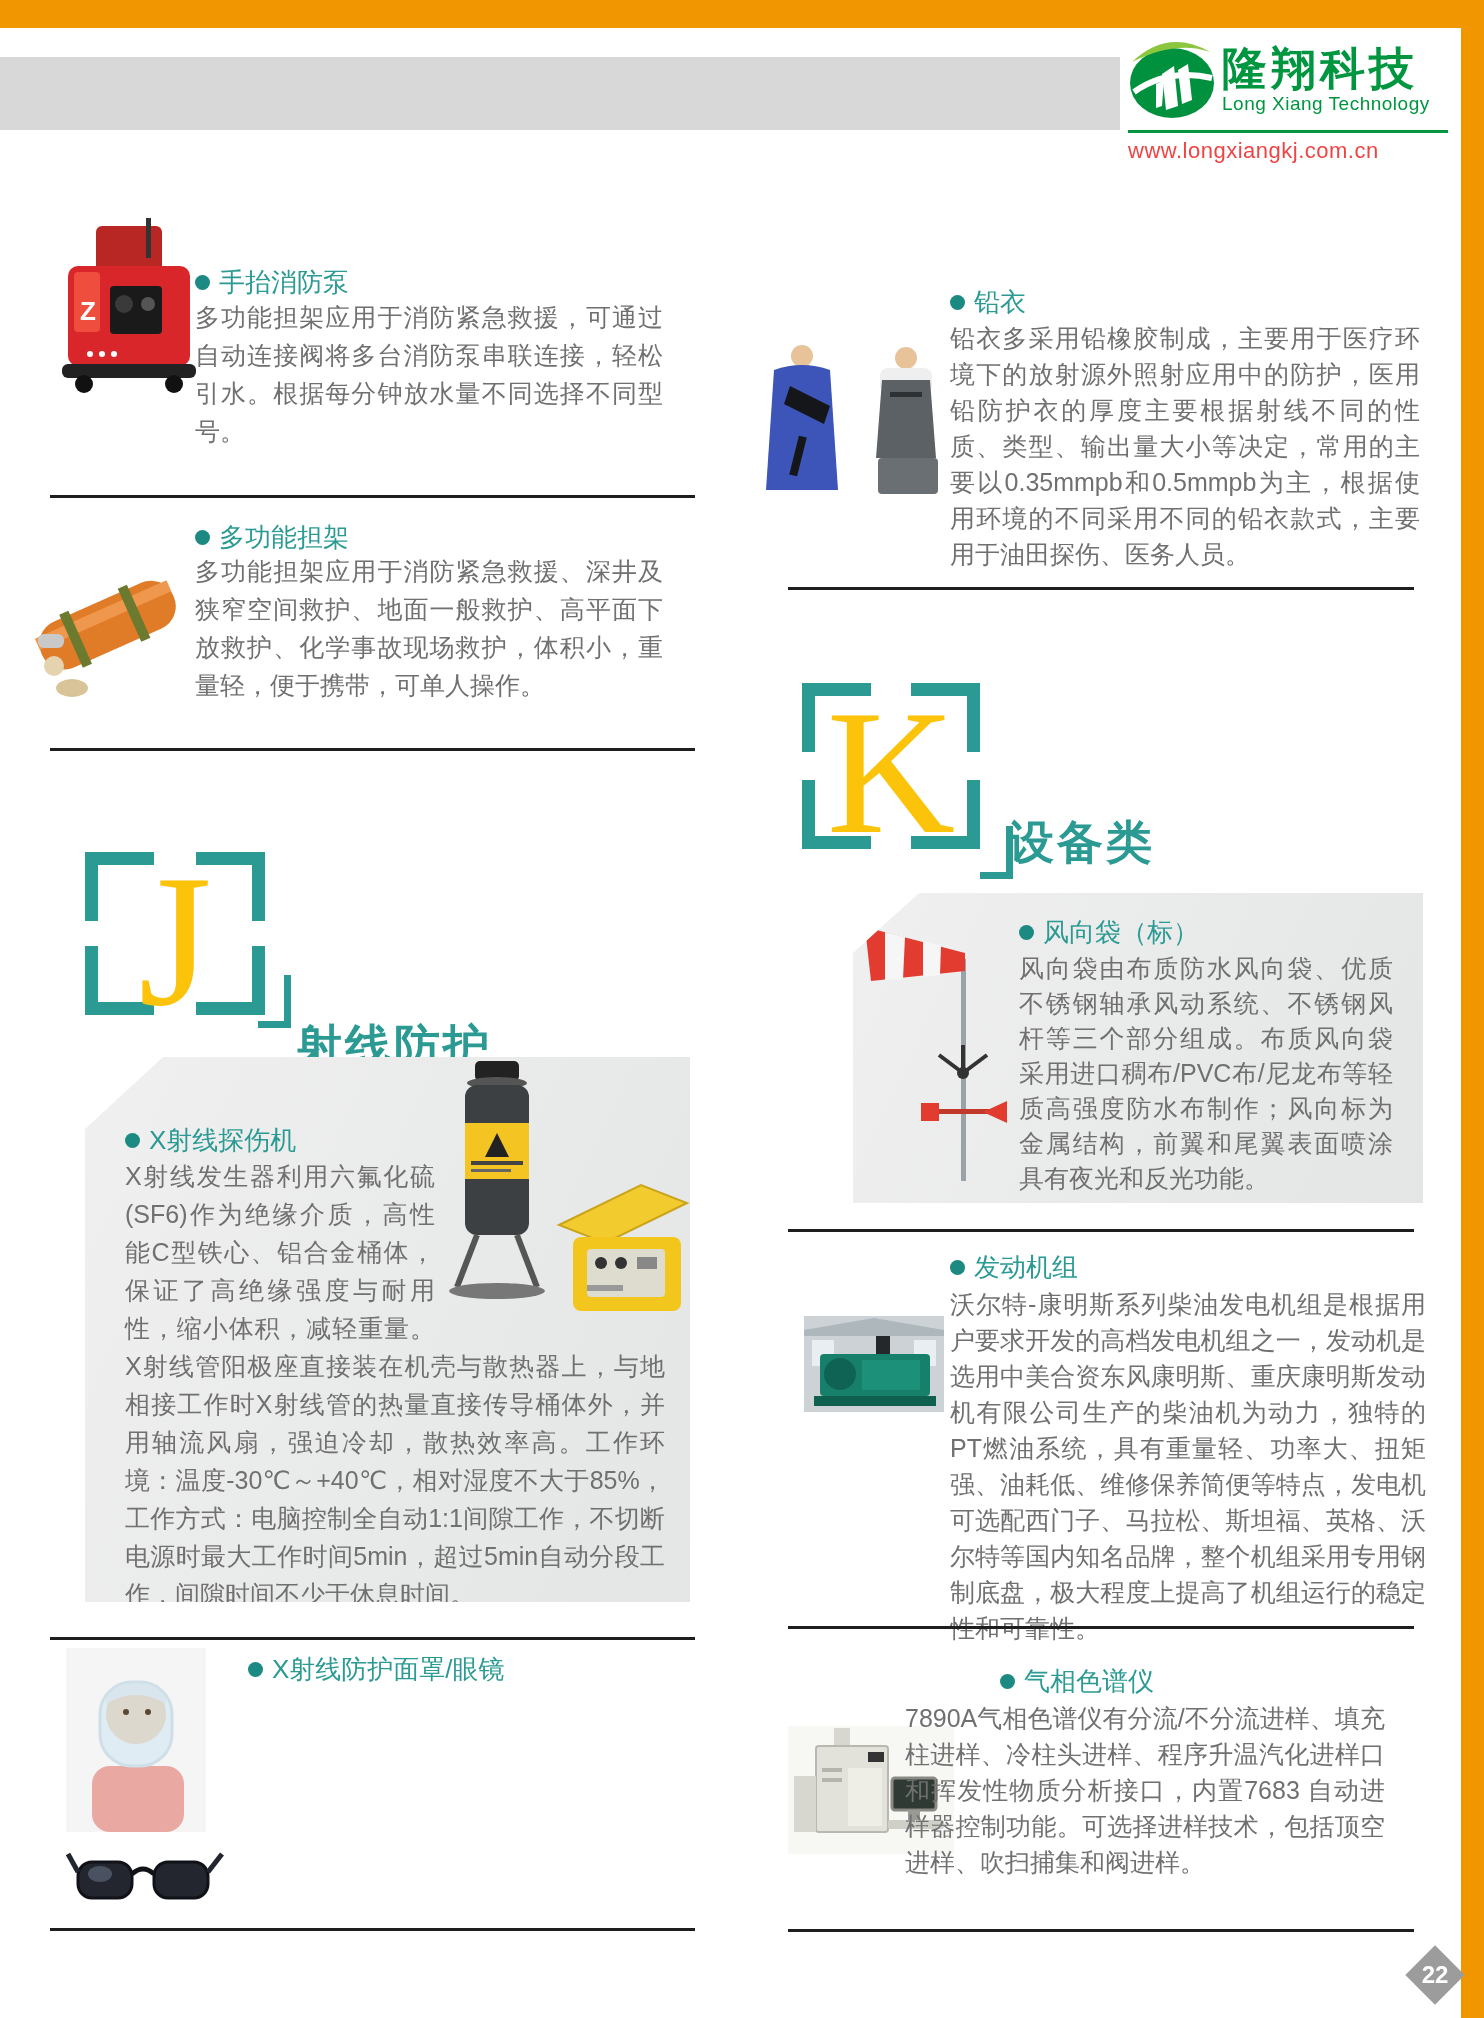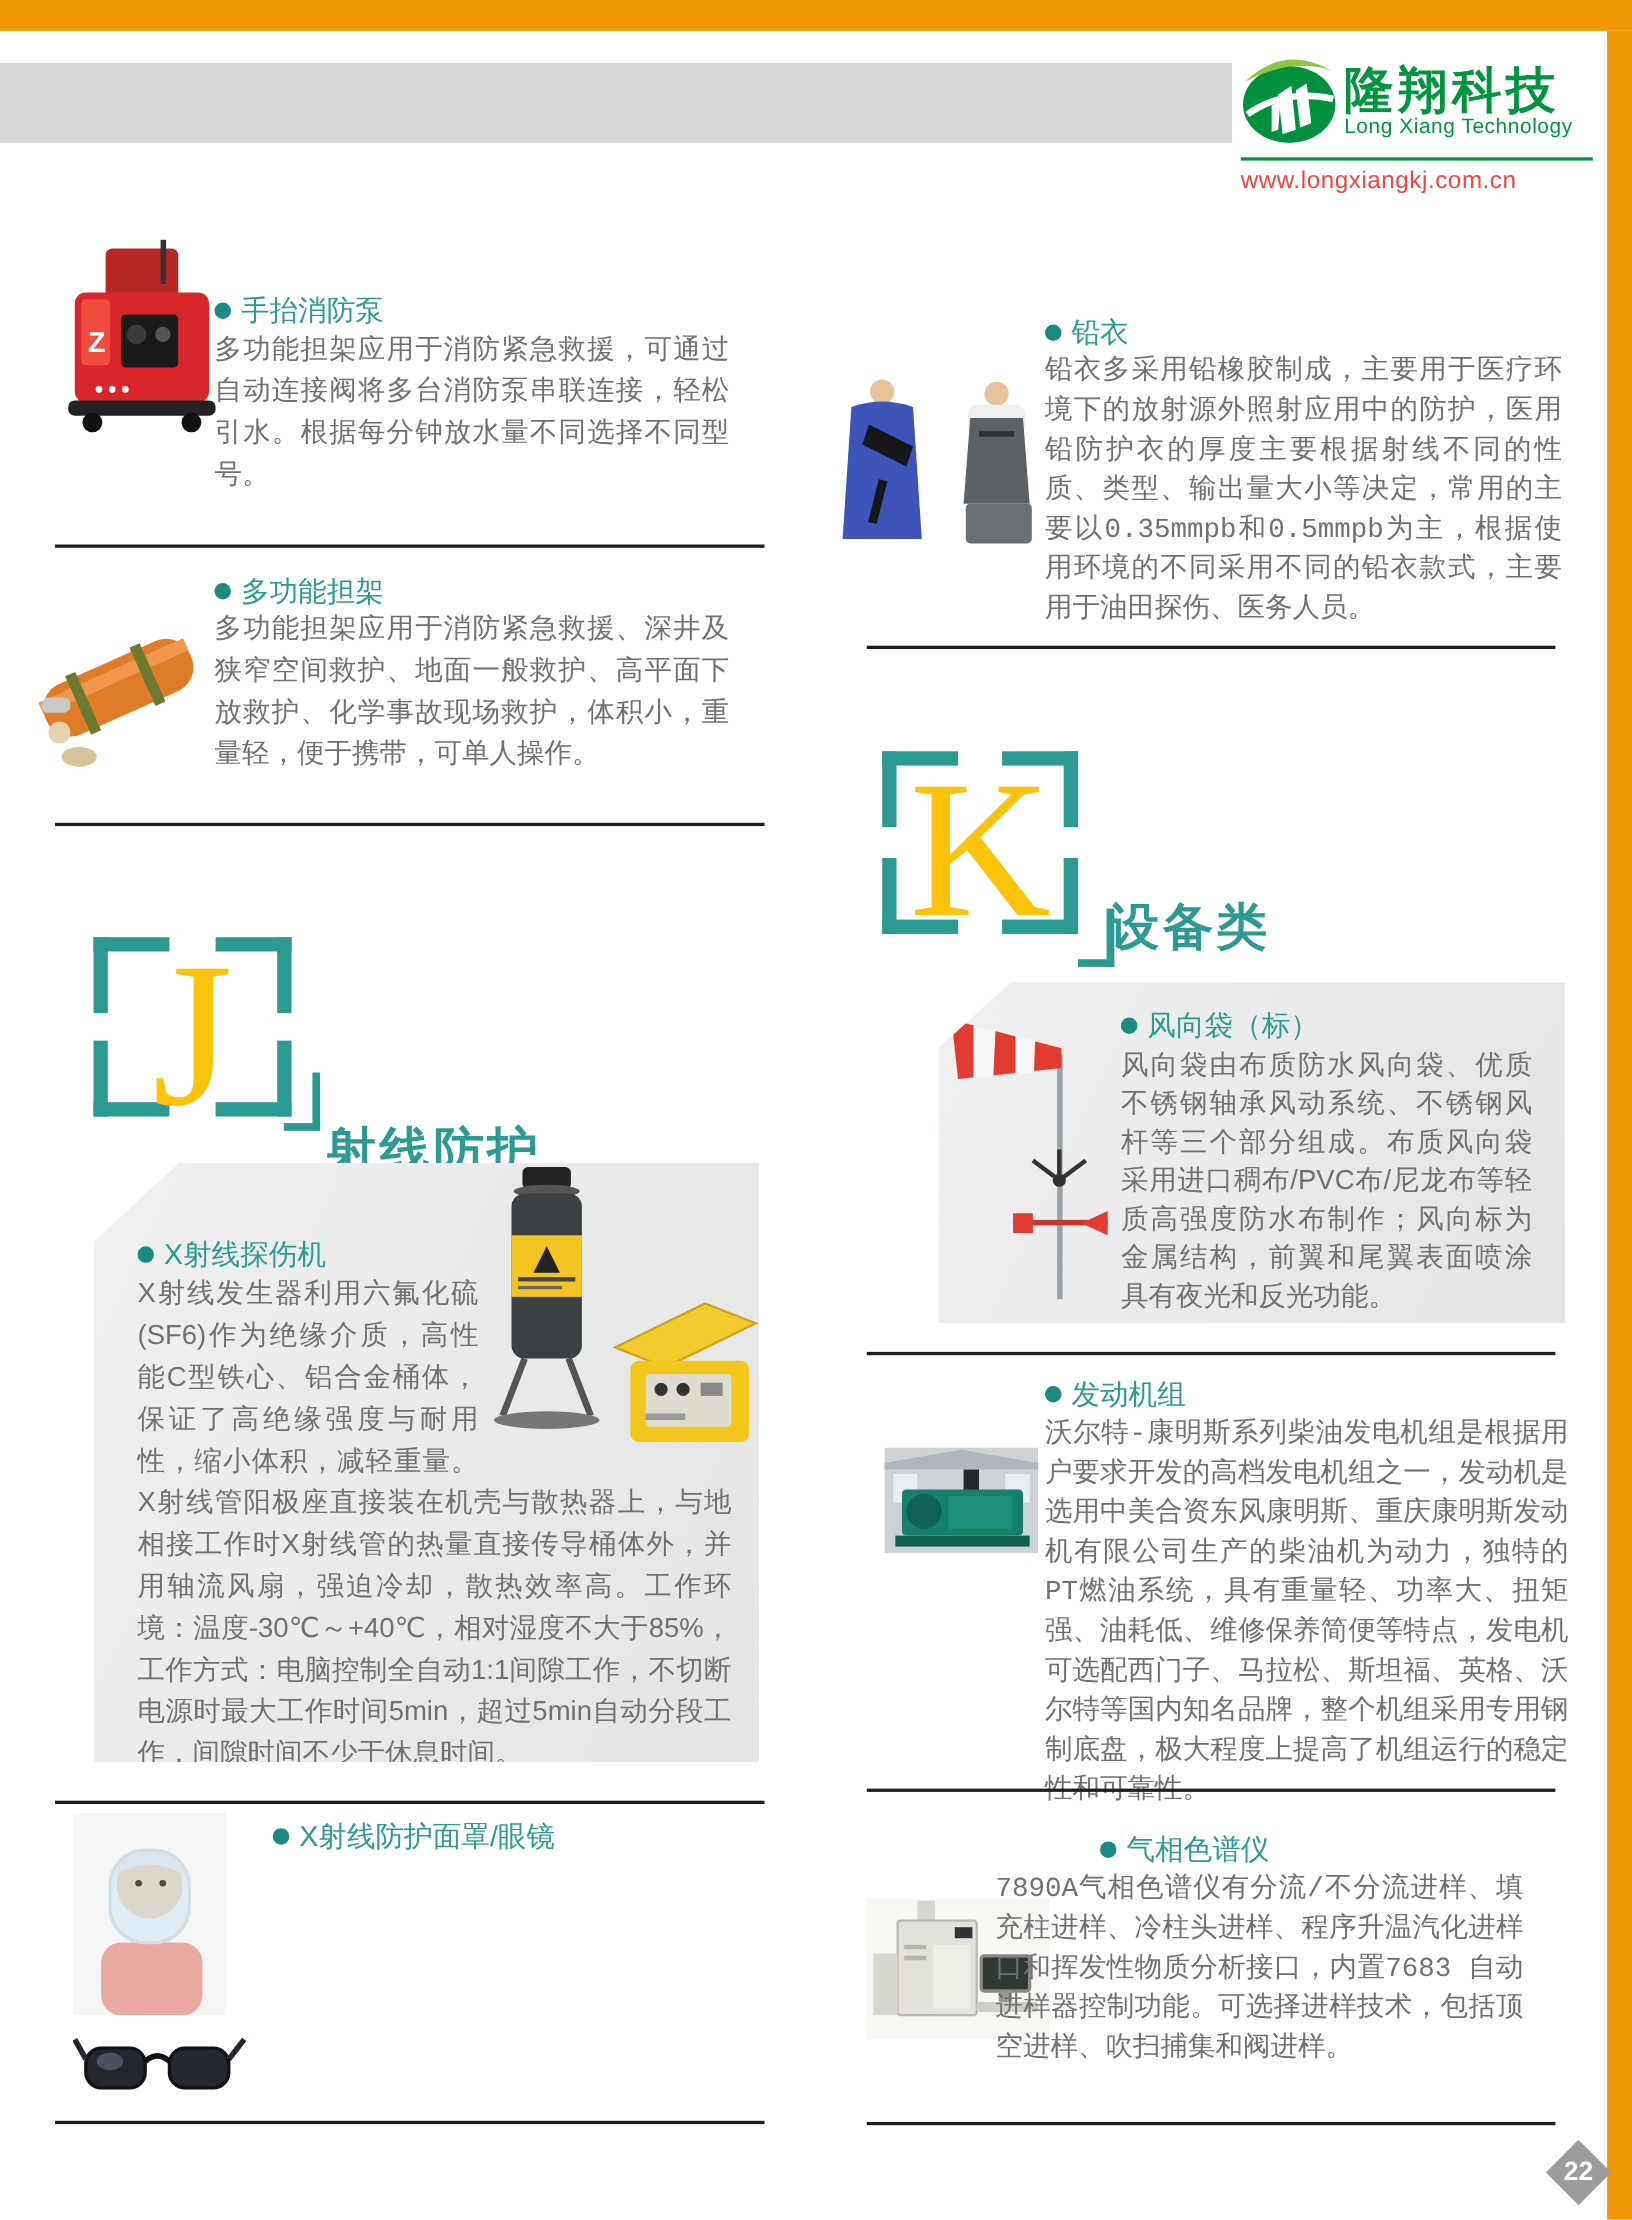--- a/index.html
+++ b/index.html
@@ -6,34 +6,34 @@
   .page{position:relative;width:1484px;height:2018px;background:#ffffff;overflow:hidden;
         font-family:"Liberation Sans","DejaVu Sans",sans-serif;}
   .abs{position:absolute;}
 
   
   .top-bar{left:0;top:0;width:1484px;height:28px;background:#f29600;}
   .right-strip{left:1461px;top:28px;width:23px;height:1990px;background:#f29600;}
   .header-band{left:0;top:57px;width:1120px;height:73px;background:#d8d8d8;}
 
   
-  .logo-block{left:1128px;top:36px;width:338px;margin-top:12px;}
+  .logo-block{left:1128px;top:36px;width:338px;}
   .logo-row{display:flex;align-items:center;gap:6px;}
   .brand-cn{font-size:45px;font-weight:bold;color:#009640;letter-spacing:4px;line-height:1.05;}
   .brand-en{font-size:19px;color:#009640;letter-spacing:0.5px;}
   .logo-rule{height:3px;background:#009640;margin-top:6px;width:320px;}
   .site{font-size:22px;color:#ef4444;margin-top:5px;letter-spacing:0.5px;}
 
   
   .sec-title{display:flex;align-items:center;gap:9px;}
   .sec-title .dot{width:15px;height:15px;border-radius:50%;background:#1c8a82;flex:0 0 auto;}
   .sec-title .t{font-size:26px;color:#2b9a93;white-space:nowrap;}
   .body-text{font-size:25px;color:#717071;text-align:justify;}
   .lh-left{line-height:38px;}
-  .lh-right{line-height:36px;font-family:Liberation Mono, monospace;}
+  .lh-right{line-height:36px;}
   .divider{height:3px;background:#1e1e1e;}
 
   
   .cat-frame{position:absolute;}
   .corner{position:absolute;width:56px;height:56px;border:0 solid #2b9a93;}
   .c-tl{left:0;top:0;border-left-width:13px;border-top-width:13px;}
   .c-tr{right:0;top:0;border-right-width:13px;border-top-width:13px;}
   .c-bl{left:0;bottom:0;border-left-width:13px;border-bottom-width:13px;}
   .c-br{right:0;bottom:0;border-right-width:13px;border-bottom-width:13px;}
   .cat-letter{position:absolute;left:0;top:0;right:0;bottom:0;display:flex;align-items:center;justify-content:center;

